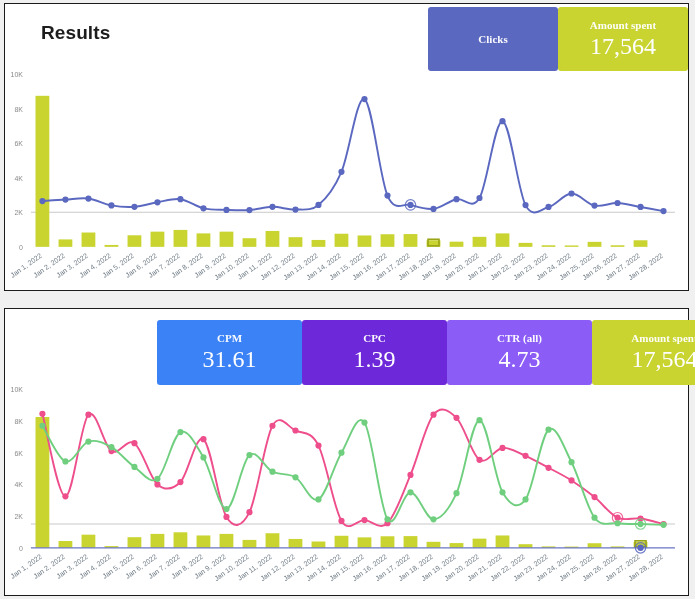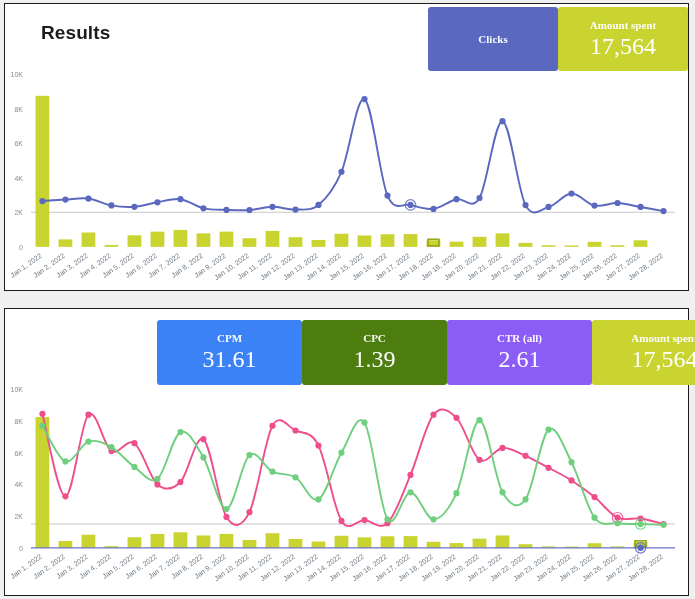--- a/index.html
+++ b/index.html
@@ -170,27 +170,27 @@
       <text x="660.4642857142858" y="252" class="date-label" transform="rotate(-35 660.46 252)" text-anchor="end">Jan 28, 2022</text>
     </svg>
 </div>
 
 <div class="panel" id="panel-performance">
   <div class="kpi-row" id="performance-kpis">
       <div class="kpi" style="background: #3b82f6;">
         <div class="kpi-label">CPM</div>
         <div class="kpi-value">31.61</div>
       </div>
-      <div class="kpi" style="background: #4d7c0f;">
+      <div class="kpi" style="background: #6d28d9;">
         <div class="kpi-label">CPC</div>
         <div class="kpi-value">1.39</div>
       </div>
       <div class="kpi" style="background: #8b5cf6;">
         <div class="kpi-label">CTR (all)</div>
-        <div class="kpi-value">2.61</div>
+        <div class="kpi-value">4.73</div>
       </div>
       <div class="kpi" style="background: rgb(201, 212, 48);">
         <div class="kpi-label">Amount spent</div>
         <div class="kpi-value">17,564</div>
       </div>
     </div>
   <svg class="chart" id="chart-performance" viewBox="0 0 685 285" preserveAspectRatio="none">
       <text x="18" y="241" text-anchor="end" class="axis-label">0</text>
       <text x="18" y="209.4" text-anchor="end" class="axis-label">2K</text>
       <text x="18" y="177.8" text-anchor="end" class="axis-label">4K</text>

